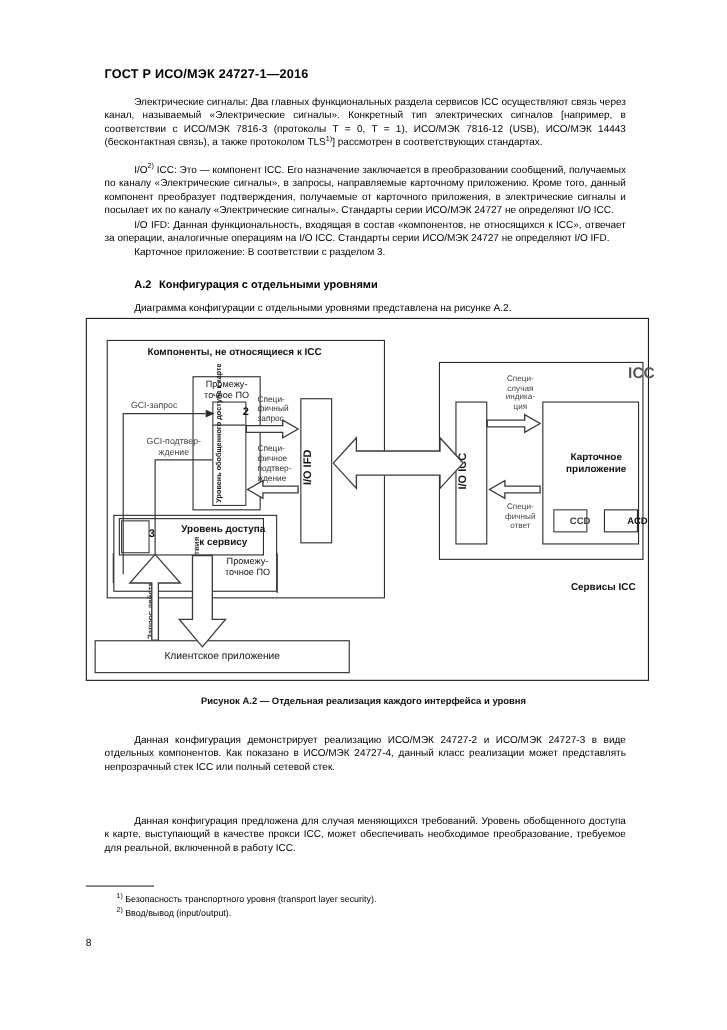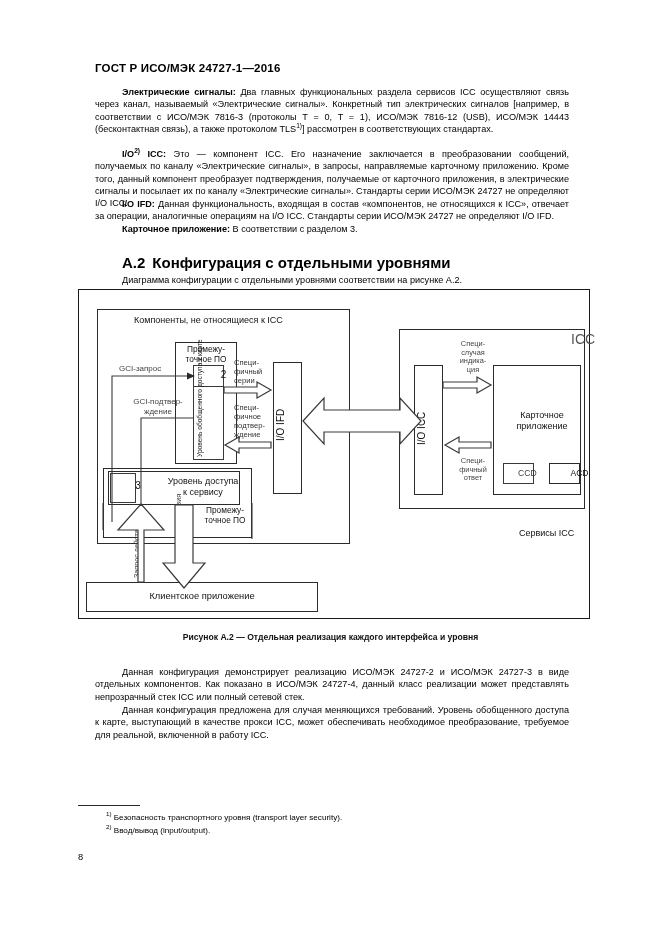--- a/index.html
+++ b/index.html
@@ -16,69 +16,69 @@
     font-size:11.5px;font-weight:bold;letter-spacing:.2px;
   }
 
   
   .body-text{
     position:absolute;left:95px;width:474px;
     font-size:9.1px;line-height:12.35px;text-align:justify;
   }
   .body-text p{margin:0;}
   .indent{text-indent:27px;}
-  .run-bold{font-weight:bold;}
+  .run-bold{font-weight:normal;}
   sup{font-size:6.6px;vertical-align:super;line-height:0;}
 
   #para-electric{top:86px;}
   #para-io-icc{top:148px;}
   #para-io-ifd{top:198px;}
   #para-card-app{top:223px;}
   #para-middleware{top:236px;}
 
   .sec-head{
     position:absolute;left:122px;top:254px;
-    font-size:15px;font-weight:bold;
+    font-size:10px;font-weight:bold;
   }
   .sec-head .num{margin-right:7px;}
   #para-diagram-intro{top:274px;}
 
   
   .figure{
     position:absolute;left:78px;top:289px;width:510px;height:328px;
     border:1.1px solid #1a1a1a;background:#fff;
   }
   .fig-inner{position:absolute;inset:0;}
 
   .box{position:absolute;box-sizing:border-box;background:#fff;}
   .b-thin{border:1px solid #2b2b2b;}
   .b-med{border:1.4px solid #2b2b2b;}
   .b-thick{border:1.9px solid #3a3a3a;}
 
   .lbl{position:absolute;font-size:8.3px;line-height:10px;color:#111;}
-  .lbl.b{font-weight:normal;padding-left:15px;}
+  .lbl.b{font-weight:bold;padding-left:15px;}
   .lbl.c{text-align:center;}
   .vert{
     writing-mode:vertical-rl;transform:rotate(180deg);
     white-space:nowrap;text-align:center;
   }
 
   
   svg.ovl{position:absolute;left:0;top:0;width:510px;height:328px;overflow:visible;}
   .ar{fill:#ffffff;stroke:#3a3a3a;stroke-width:1.2;}
   .arl{fill:none;stroke:#3a3a3a;stroke-width:1.1;}
   .tri{fill:#2b2b2b;}
 
   
   .fig-caption{
     position:absolute;left:0;right:0;top:632px;text-align:center;
     font-size:8.6px;font-weight:bold;color:#111;
   }
   #para-conf-1{top:666px;}
-  #para-conf-2{top:704px;}
+  #para-conf-2{top:740px;}
 
   
   .fn-rule{position:absolute;left:78px;top:805px;width:62px;height:1px;background:#2b2b2b;}
   .footnotes{position:absolute;left:106px;top:811px;width:470px;font-size:8.1px;line-height:13px;}
   .footnotes div{white-space:nowrap;}
   .footnotes sup{font-size:6.2px;}
 
   .page-num{position:absolute;left:78px;top:852px;font-size:9.3px;}
 </style>
 </head>
@@ -103,21 +103,21 @@
   <div class="body-text indent" id="para-card-app">
     <p><span class="run-bold">Карточное приложение:</span><span>  В соответствии с разделом 3.</span></p>
   </div>
 
 
   <div class="sec-head">
     <span class="num">А.2</span><span>Конфигурация с отдельными уровнями</span>
   </div>
 
   <div class="body-text indent" id="para-diagram-intro">
-    <p><span>Диаграмма конфигурации с отдельными уровнями соответствии на рисунке А.2.</span></p>
+    <p><span>Диаграмма конфигурации с отдельными уровнями представлена на рисунке А.2.</span></p>
   </div>
 
   <div class="figure">
     <div class="fig-inner">
 
       <div class="box b-thin" style="left:18px;top:19px;width:253px;height:235px;"></div>
       <div class="lbl b" style="left:40px;top:25px;font-size:9px;">Компоненты, не относящиеся к ICC</div>
 
       <div class="box b-med" style="left:320px;top:39px;width:186px;height:180px;"></div>
       <div class="lbl b" style="left:477px;top:44px;font-size:14px;color:#555;">ICC</div>
@@ -141,21 +141,21 @@
 
       <div class="lbl" style="left:40px;top:74px;font-size:8px;color:#444;text-align:right;">GCI-запрос</div>
       <div class="lbl c" style="left:34px;top:107px;width:90px;font-size:8px;color:#444;">
         <div>GCI-подтвер-</div>
         <div>ждение</div>
       </div>
 
       <div class="lbl" style="left:155px;top:68px;font-size:7.6px;line-height:9px;color:#333;">
         <div>Специ-</div>
         <div>фичный</div>
-        <div>серии</div>
+        <div>запрос</div>
       </div>
       <div class="lbl" style="left:155px;top:113px;font-size:7.6px;line-height:9px;color:#333;">
         <div>Специ-</div>
         <div>фичное</div>
         <div>подтвер-</div>
         <div>ждение</div>
       </div>
 
       <div class="box b-med" style="left:194px;top:72px;width:29px;height:132px;"></div>
       <div class="lbl b vert" style="left:197px;top:100px;height:70px;font-size:10px;">I/O IFD</div>

